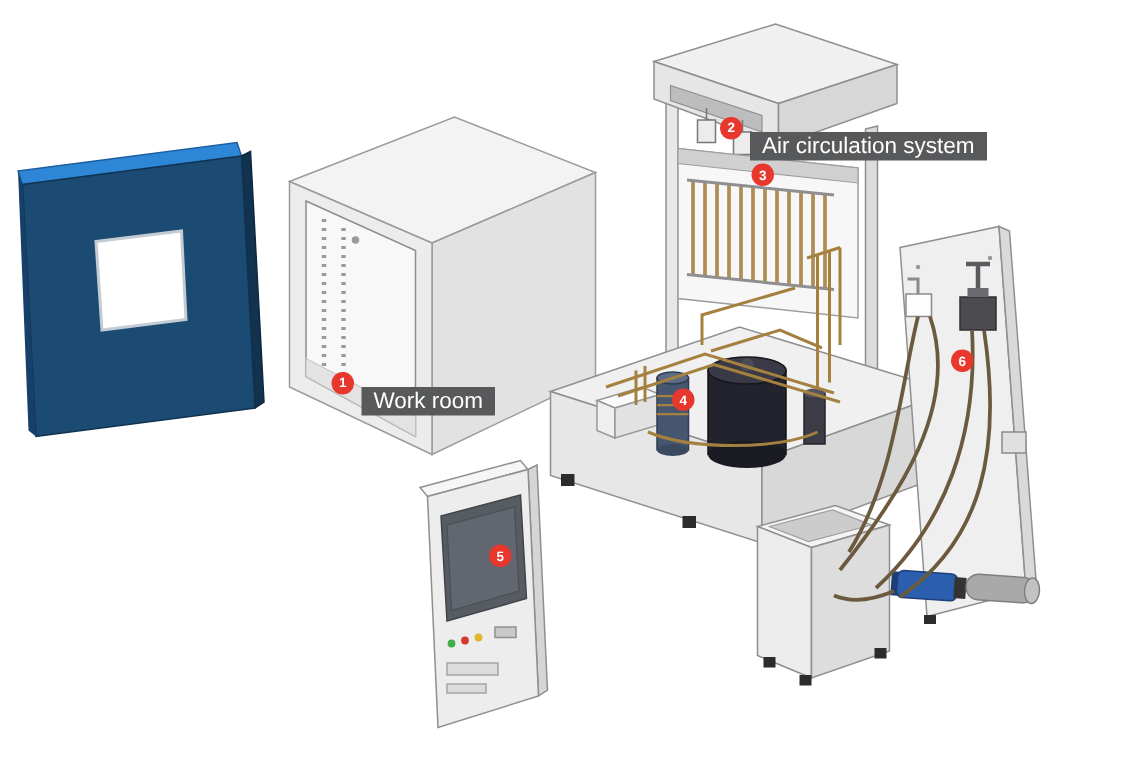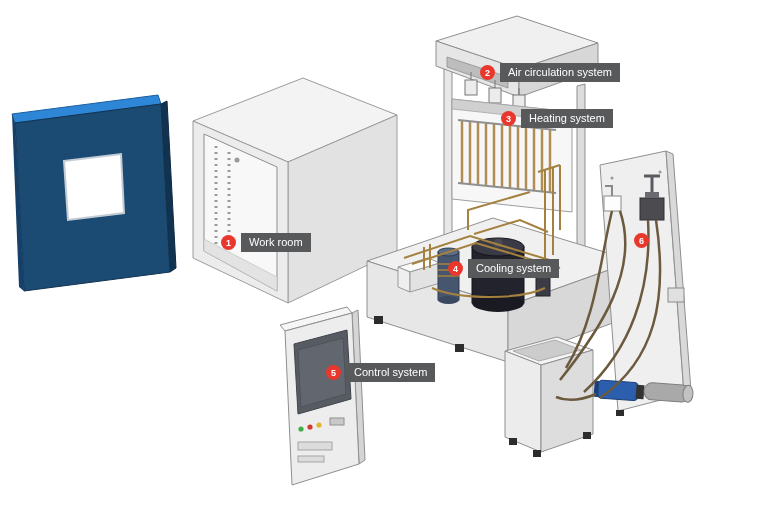--- a/index.html
+++ b/index.html
@@ -26,24 +26,25 @@
     font-size:9px;
     font-weight:bold;
     display:flex;
     align-items:center;
     justify-content:center;
     flex:0 0 auto;
   }
   .label-box {
     background:#58595b;
     color:#ffffff;
-    font-size:11px;
+    font-size:15px;
     line-height:13px;
     padding:3px 8px;
     white-space:nowrap;
+    margin-top:25px;
   }
   .pos-1 { left:221px; top:233px; }
   .pos-2 { left:480px; top:63px; }
   .pos-3 { left:501px; top:109px; }
   .pos-4 { left:448px; top:259px; }
   .pos-5 { left:326px; top:363px; }
   .pos-6 { left:634px; top:233px; }
 </style>
 </head>
 <body>
@@ -218,27 +219,24 @@
   <div class="diagram-label pos-1">
     <span class="badge">1</span>
     <span class="label-box">Work room</span>
   </div>
   <div class="diagram-label pos-2">
     <span class="badge">2</span>
     <span class="label-box">Air circulation system</span>
   </div>
   <div class="diagram-label pos-3">
     <span class="badge">3</span>
-    <span class="label-box">Heating system</span>
   </div>
   <div class="diagram-label pos-4">
     <span class="badge">4</span>
-    <span class="label-box">Cooling system</span>
   </div>
   <div class="diagram-label pos-5">
     <span class="badge">5</span>
-    <span class="label-box">Control system</span>
   </div>
   <div class="diagram-label pos-6">
     <span class="badge">6</span>
   </div>
 
 </div>
 
 </body></html>

